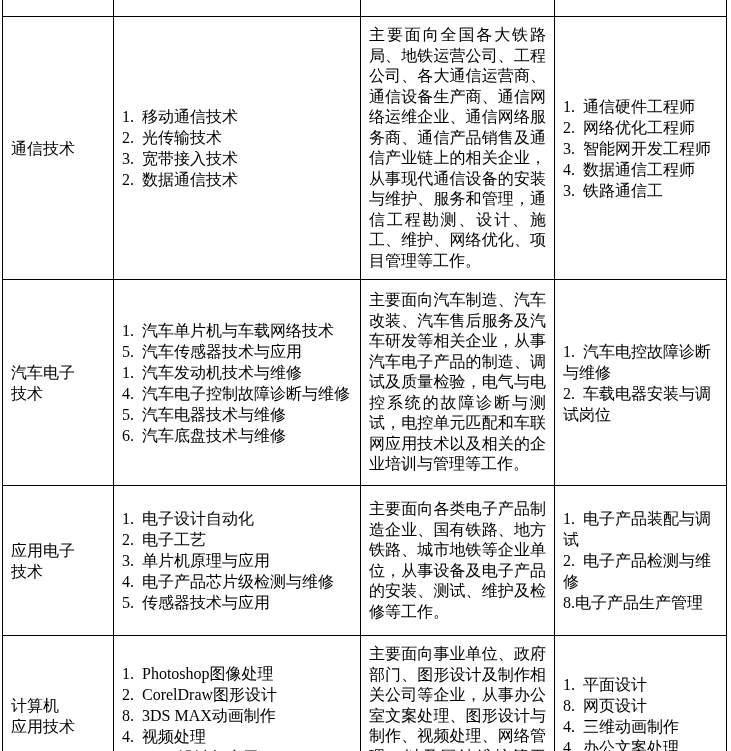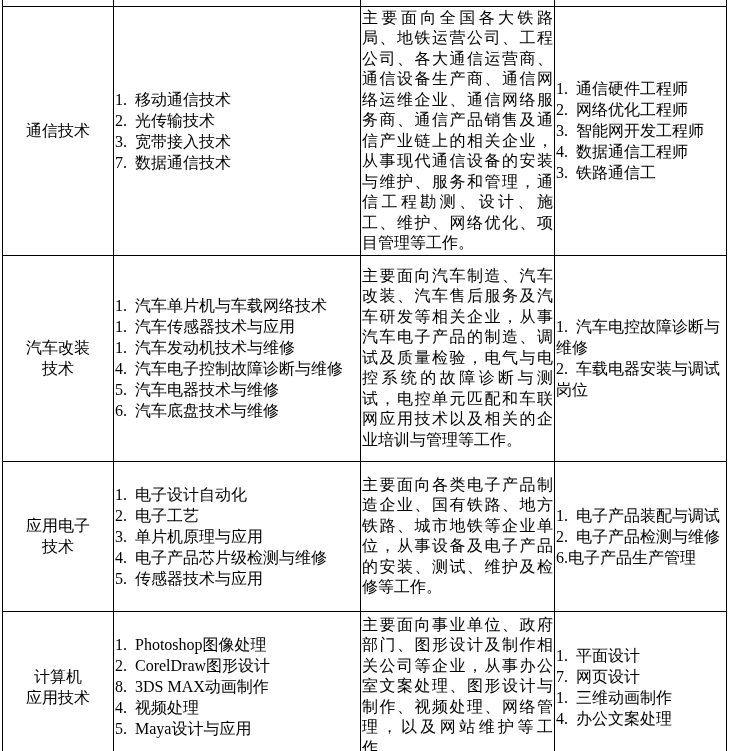--- a/index.html
+++ b/index.html
@@ -13,31 +13,30 @@
     table-layout: fixed;
     margin-left: 2px;
     width: 724px;
     color: #000000;
     font-family: "Liberation Serif", "DejaVu Serif", serif;
   }
   table.majors td {
     border: 1px solid #000000;
     vertical-align: middle;
     overflow: hidden;
-    padding: 1px;
+    padding: 8px;
   }
   tr.partial-top td { border-top: none; }
   tr.partial-bottom td { border-bottom: none; }
   tr.r1 { height: 230px; }
   tr.r2 { height: 206px; }
   tr.r3 { height: 150px; }
   tr.r4 { height: 151px; }
   tr.rp { height: 6px; }
   td.c1 {
-    text-align: center;
     font-size: 16px;
     line-height: 21px;
   }
   .major {
     white-space: pre-line;
   }
   td.c2 { padding: 4px 13px 4px 14px; }
   td.c3 { padding: 2px 3px; }
   td.c4 { padding: 4px 3px 4px 3px; font-family: Liberation Serif, serif; }
   .list {
@@ -70,37 +69,37 @@
       <td class="c2"></td>
       <td class="c3"></td>
       <td class="c4"></td>
     </tr>
 
     <tr class="r1">
       <td class="c1">
         <div class="major">通信技术</div>
       </td>
       <td class="c2">
-        <div class="list"><div class="li">1.  移动通信技术</div><div class="li">2.  光传输技术</div><div class="li">3.  宽带接入技术</div><div class="li">7.  数据通信技术</div></div>
+        <div class="list"><div class="li">1.  移动通信技术</div><div class="li">2.  光传输技术</div><div class="li">3.  宽带接入技术</div><div class="li">2.  数据通信技术</div></div>
       </td>
       <td class="c3">
         <div class="para">主要面向全国各大铁路局、地铁运营公司、工程公司、各大通信运营商、通信设备生产商、通信网络运维企业、通信网络服务商、通信产品销售及通信产业链上的相关企业，从事现代通信设备的安装与维护、服务和管理，通信工程勘测、设计、施工、维护、网络优化、项目管理等工作。</div>
       </td>
       <td class="c4">
         <div class="list"><div class="li">1.  通信硬件工程师</div><div class="li">2.  网络优化工程师</div><div class="li">3.  智能网开发工程师</div><div class="li">4.  数据通信工程师</div><div class="li">3.  铁路通信工</div></div>
       </td>
     </tr>
 
     <tr class="r2">
       <td class="c1">
-        <div class="major">汽车改装
+        <div class="major">汽车电子
 技术</div>
       </td>
       <td class="c2">
-        <div class="list"><div class="li">1.  汽车单片机与车载网络技术</div><div class="li">1.  汽车传感器技术与应用</div><div class="li">1.  汽车发动机技术与维修</div><div class="li">4.  汽车电子控制故障诊断与维修</div><div class="li">5.  汽车电器技术与维修</div><div class="li">6.  汽车底盘技术与维修</div></div>
+        <div class="list"><div class="li">1.  汽车单片机与车载网络技术</div><div class="li">5.  汽车传感器技术与应用</div><div class="li">1.  汽车发动机技术与维修</div><div class="li">4.  汽车电子控制故障诊断与维修</div><div class="li">5.  汽车电器技术与维修</div><div class="li">6.  汽车底盘技术与维修</div></div>
       </td>
       <td class="c3">
         <div class="para">主要面向汽车制造、汽车改装、汽车售后服务及汽车研发等相关企业，从事汽车电子产品的制造、调试及质量检验，电气与电控系统的故障诊断与测试，电控单元匹配和车联网应用技术以及相关的企业培训与管理等工作。</div>
       </td>
       <td class="c4">
         <div class="list"><div class="li">1.  汽车电控故障诊断与维修</div><div class="li">2.  车载电器安装与调试岗位</div></div>
       </td>
     </tr>
 
     <tr class="r3">
@@ -108,37 +107,37 @@
         <div class="major">应用电子
 技术</div>
       </td>
       <td class="c2">
         <div class="list"><div class="li">1.  电子设计自动化</div><div class="li">2.  电子工艺</div><div class="li">3.  单片机原理与应用</div><div class="li">4.  电子产品芯片级检测与维修</div><div class="li">5.  传感器技术与应用</div></div>
       </td>
       <td class="c3">
         <div class="para">主要面向各类电子产品制造企业、国有铁路、地方铁路、城市地铁等企业单位，从事设备及电子产品的安装、测试、维护及检修等工作。</div>
       </td>
       <td class="c4">
-        <div class="list"><div class="li">1.  电子产品装配与调试</div><div class="li">2.  电子产品检测与维修</div><div class="li">6.电子产品生产管理</div></div>
+        <div class="list"><div class="li">1.  电子产品装配与调试</div><div class="li">2.  电子产品检测与维修</div><div class="li">8.电子产品生产管理</div></div>
       </td>
     </tr>
 
     <tr class="r4">
       <td class="c1">
         <div class="major">计算机
 应用技术</div>
       </td>
       <td class="c2">
         <div class="list"><div class="li">1.  Photoshop图像处理</div><div class="li">2.  CorelDraw图形设计</div><div class="li">8.  3DS MAX动画制作</div><div class="li">4.  视频处理</div><div class="li">5.  Maya设计与应用</div></div>
       </td>
       <td class="c3">
         <div class="para">主要面向事业单位、政府部门、图形设计及制作相关公司等企业，从事办公室文案处理、图形设计与制作、视频处理、网络管理，以及网站维护等工作。</div>
       </td>
       <td class="c4">
-        <div class="list"><div class="li">1.  平面设计</div><div class="li">7.  网页设计</div><div class="li">1.  三维动画制作</div><div class="li">4.  办公文案处理</div></div>
+        <div class="list"><div class="li">1.  平面设计</div><div class="li">8.  网页设计</div><div class="li">4.  三维动画制作</div><div class="li">4.  办公文案处理</div></div>
       </td>
     </tr>
 
     <tr class="rp partial-bottom">
       <td class="c1"></td>
       <td class="c2"></td>
       <td class="c3"></td>
       <td class="c4"></td>
     </tr>
   </tbody>

